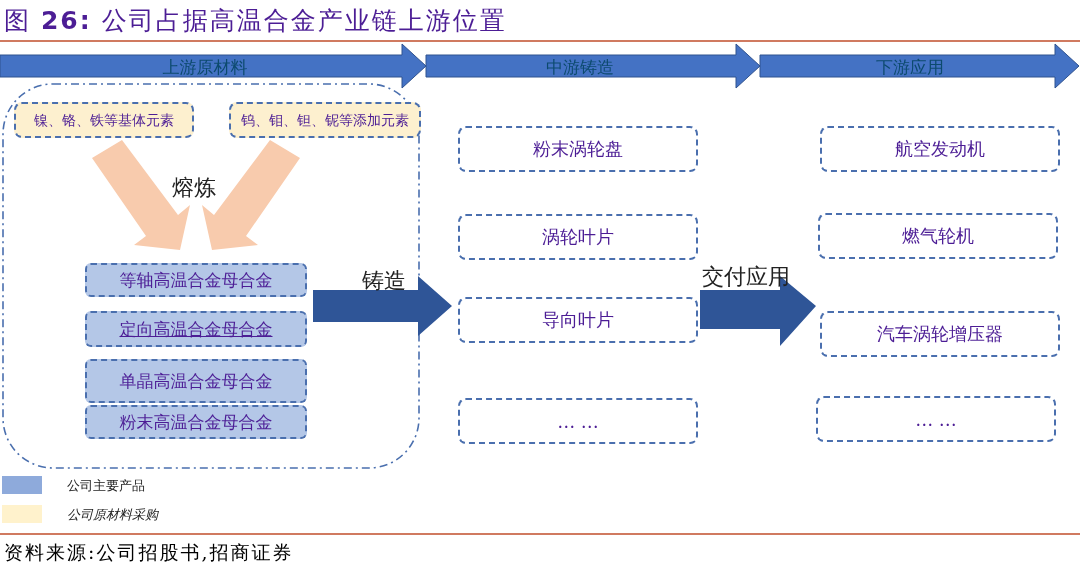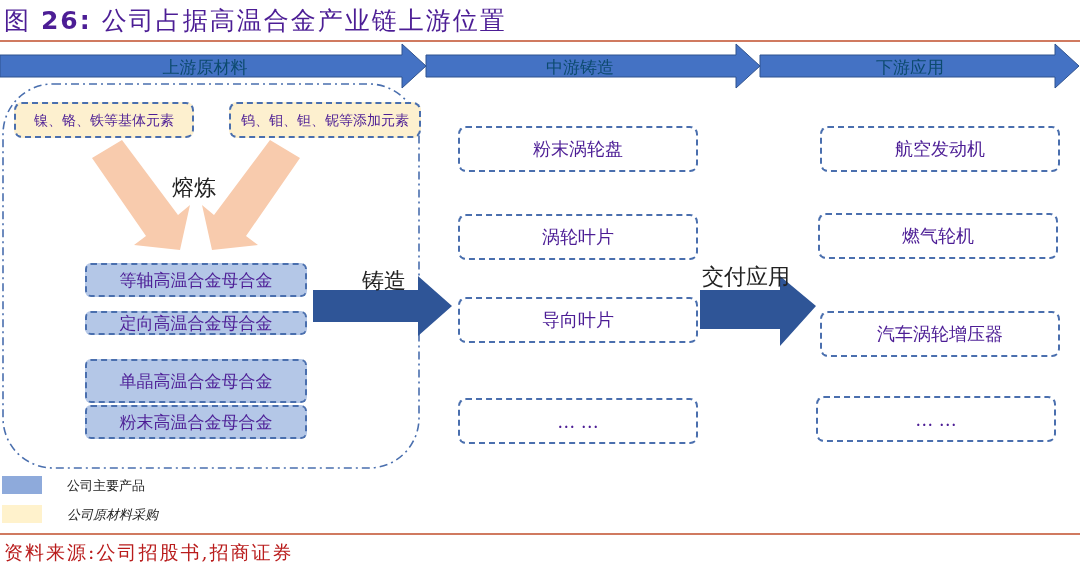--- a/index.html
+++ b/index.html
@@ -14,21 +14,21 @@
   .stage-label { color: #0c4a6e; font-size: 17px; text-align: center; white-space: nowrap;
                  font-family: "DejaVu Serif", serif; }
   .box { border: 2px dashed #4a6fae; border-radius: 8px; box-sizing: border-box;
          display: flex; align-items: center; justify-content: center; text-align: center;
          font-size: 18px; color: #4c1d95; }
   .box.raw { background: #fdf0cf; font-size: 14px; line-height: 20px; padding: 0 6px; }
   .box.prod { background: #b4c7e7; font-size: 17px; border-radius: 6px; }
   .lbl { font-size: 22px; white-space: nowrap; }
   .legend-swatch { width: 40px; height: 18px; }
   .legend-text { font-size: 13px; white-space: nowrap; margin-left: 17px; }
-  #source { left: 4px; top: 540px; font-size: 19px; color: #b91c1c; white-space: nowrap;
+  #source { left: 4px; top: 540px; font-size: 19px; color: #000000; white-space: nowrap;
             font-family: "DejaVu Serif", serif; letter-spacing: 2px; }
 </style>
 </head>
 <body>
 
 <div id="title" class="abs">
   <span>图</span>
   <span class="num">26:</span>
   <span>公司占据高温合金产业链上游位置</span>
 </div>
@@ -53,21 +53,21 @@
 <div class="abs stage-label" style="left:140px; top:56px; width:130px;">上游原材料</div>
 <div class="abs stage-label" style="left:520px; top:56px; width:120px;">中游铸造</div>
 <div class="abs stage-label" style="left:850px; top:56px; width:120px;">下游应用</div>
 
 <div class="abs box raw" style="left:14px; top:102px; width:180px; height:36px;">镍、铬、铁等基体元素</div>
 <div class="abs box raw" style="left:213px; top:102px; width:192px; height:36px;margin-left:16px;">钨、钼、钽、铌等添加元素</div>
 
 <div class="abs lbl" style="left:172px; top:173px;">熔炼</div>
 
 <div class="abs box prod" style="left:85px; top:263px; width:222px; height:34px;">等轴高温合金母合金</div>
-<div class="abs box prod" style="left:85px; top:311px; width:222px; height:24px;">定向高温合金母合金</div>
+<div class="abs box prod" style="left:85px; top:311px; width:222px; height:36px;text-decoration:underline;">定向高温合金母合金</div>
 <div class="abs box prod" style="left:85px; top:359px; width:222px; height:44px;">单晶高温合金母合金</div>
 <div class="abs box prod" style="left:85px; top:405px; width:222px; height:34px;text-align:right;">粉末高温合金母合金</div>
 
 <div class="abs lbl" style="left:362px; top:266px;">铸造</div>
 <div class="abs lbl" style="left:702px; top:262px;">交付应用</div>
 
 <div class="abs box" style="left:458px; top:126px; width:240px; height:46px;">粉末涡轮盘</div>
 <div class="abs box" style="left:458px; top:214px; width:240px; height:46px;">涡轮叶片</div>
 <div class="abs box" style="left:458px; top:297px; width:240px; height:46px;">导向叶片</div>
 <div class="abs box" style="left:458px; top:398px; width:240px; height:46px;">… …</div>

